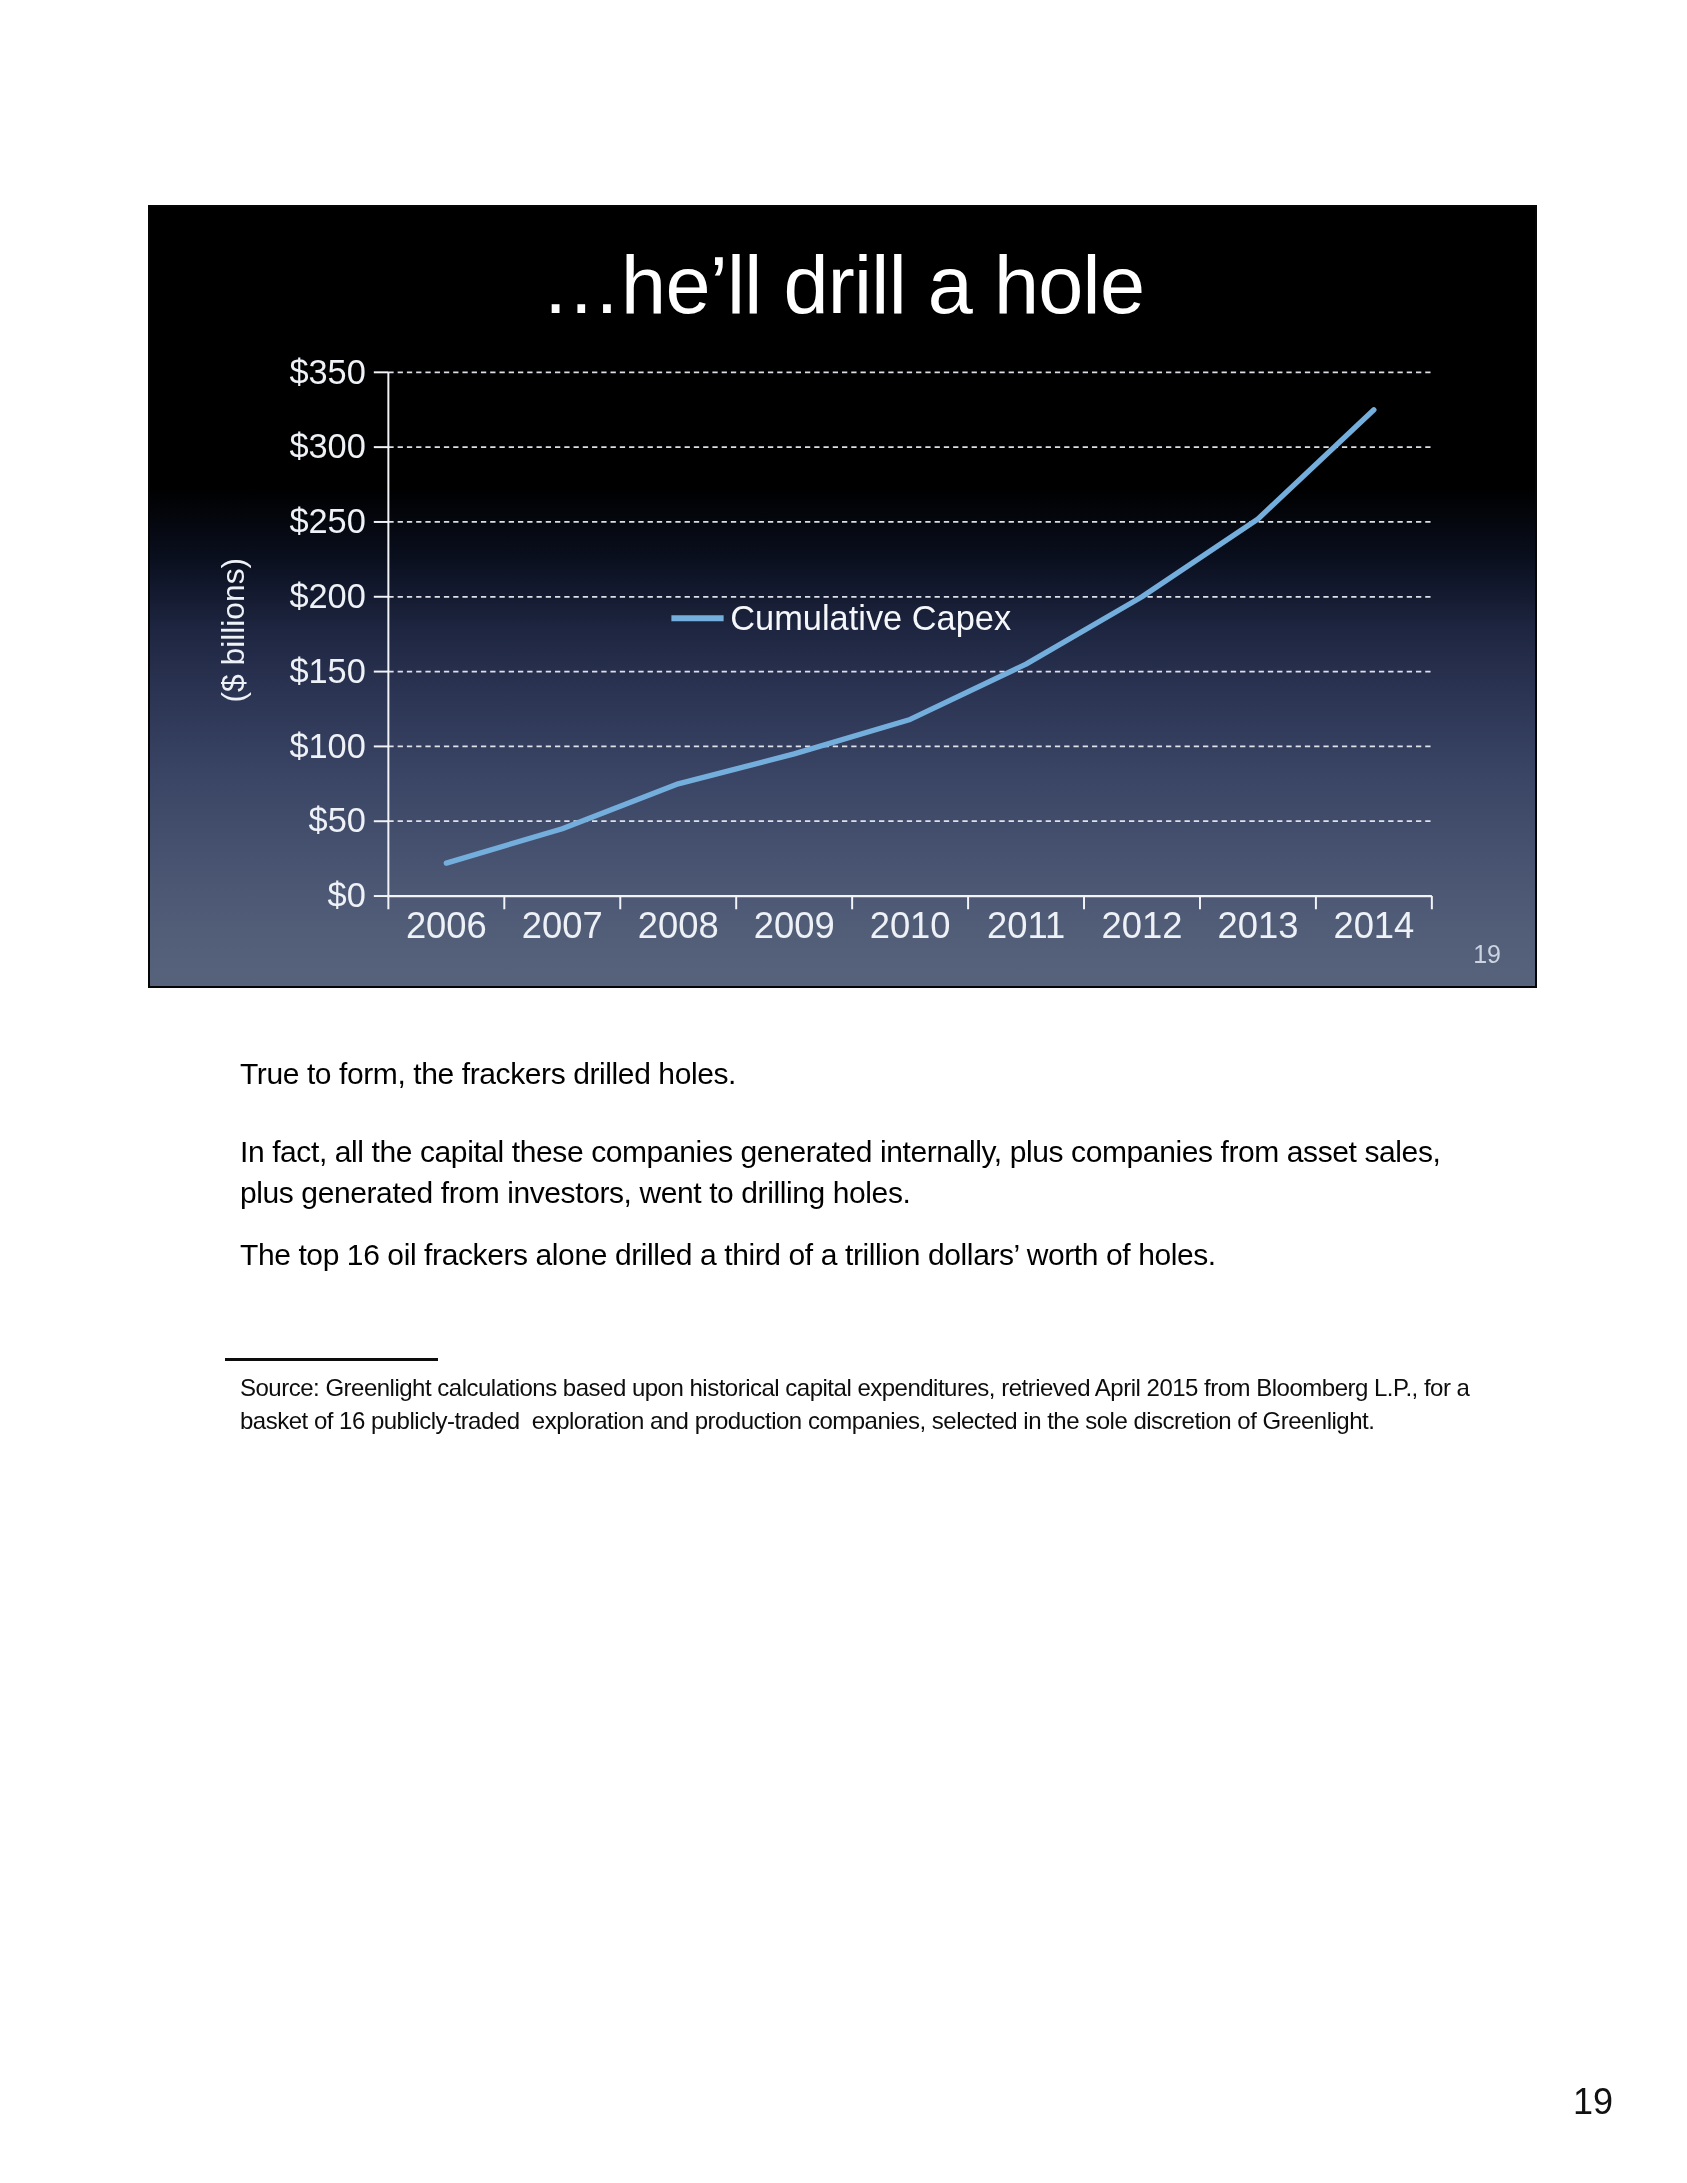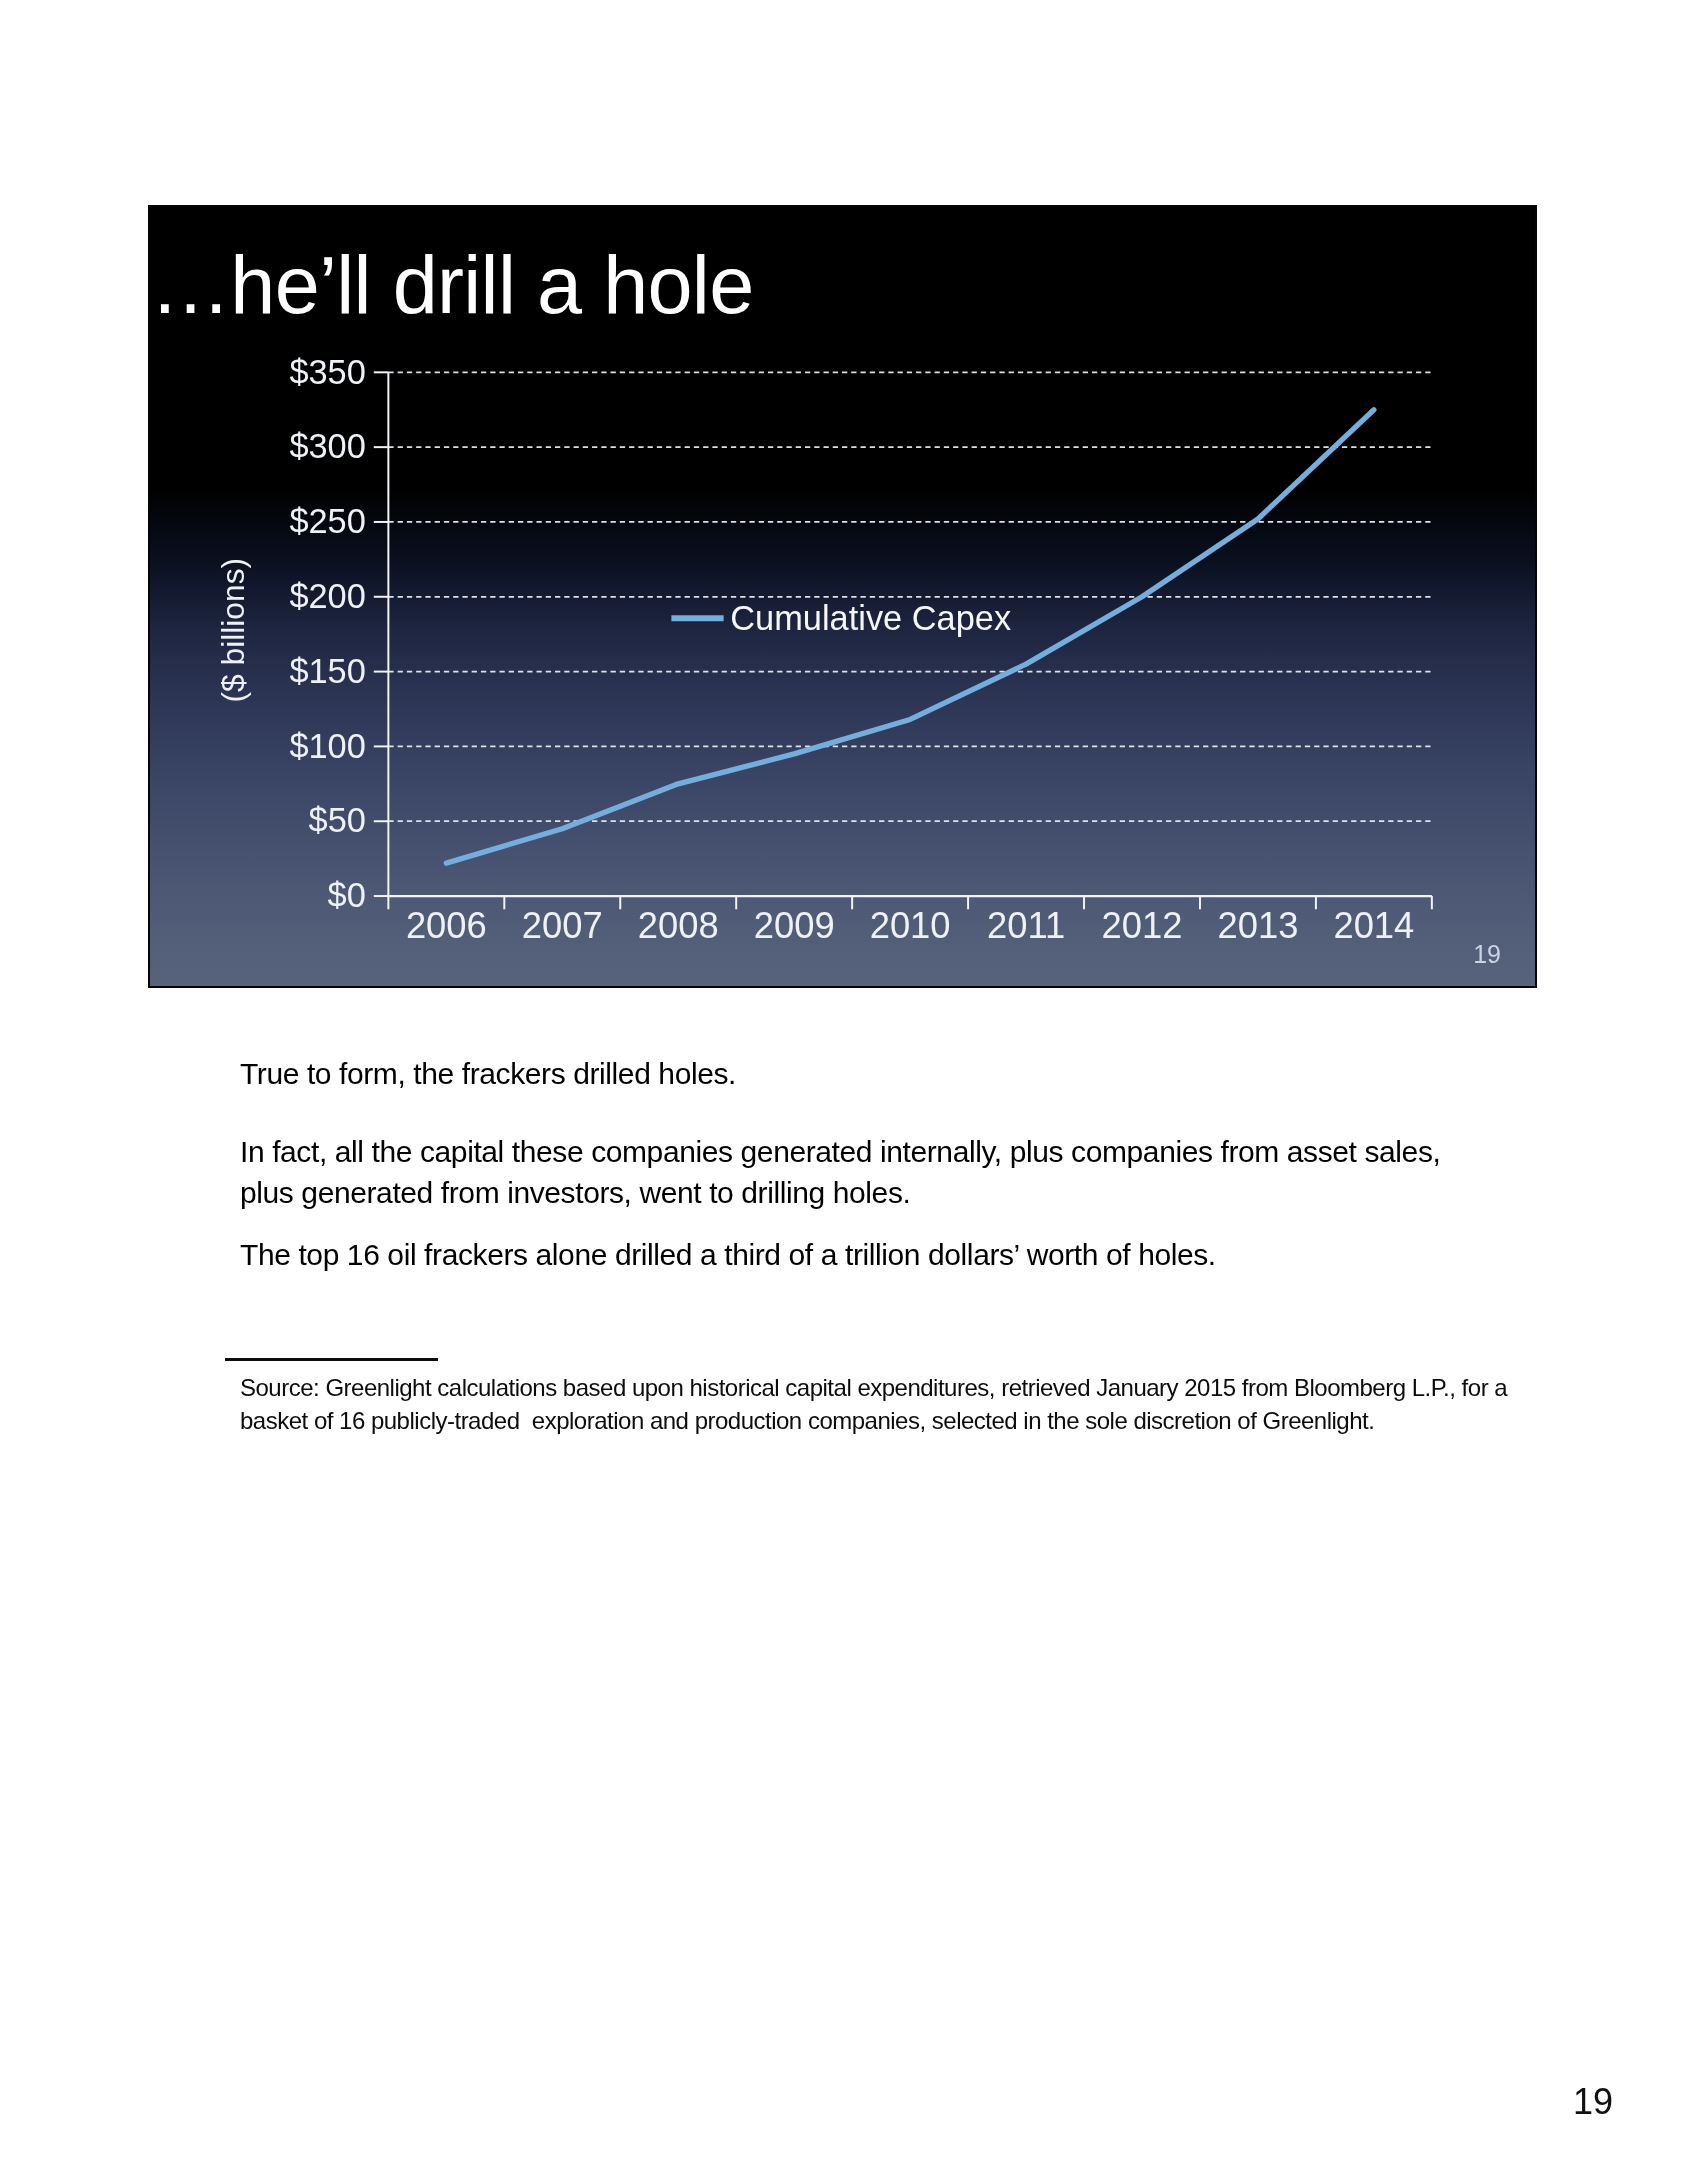--- a/index.html
+++ b/index.html
@@ -27,20 +27,21 @@
       #2c3554 63%,
       #3a4464 73%,
       #485371 84%,
       #525e78 93%,
       #57627b 100%);
   }
   .slide-title {
     position: absolute;
     left: 0; right: 0;
     top: 32px;
+    text-align: center;
     color: #ffffff;
     font-size: 81px;
     letter-spacing: -0.7px;
     white-space: pre;
   }
   .slide-num {
     position: absolute;
     right: 34px;
     top: 733px;
     color: #ccd4e2;
@@ -152,20 +153,20 @@
         <div class="line">In fact, all the capital these companies generated internally, plus companies from asset sales,</div>
         <div class="line">plus generated from investors, went to drilling holes.</div>
       </div>
     <div class="para p2">
         <div class="line">The top 16 oil frackers alone drilled a third of a trillion dollars’ worth of holes.</div>
       </div>
   </div>
 
   <div class="divider"></div>
   <div class="source">
-      <div class="line">Source: Greenlight calculations based upon historical capital expenditures, retrieved January 2015 from Bloomberg L.P., for a</div>
+      <div class="line">Source: Greenlight calculations based upon historical capital expenditures, retrieved April 2015 from Bloomberg L.P., for a</div>
       <div class="line">basket of 16 publicly-traded  exploration and production companies, selected in the sole discretion of Greenlight.</div>
     </div>
 
   <div class="page-num">19</div>
 
 </div>
 
 
 </body></html>

